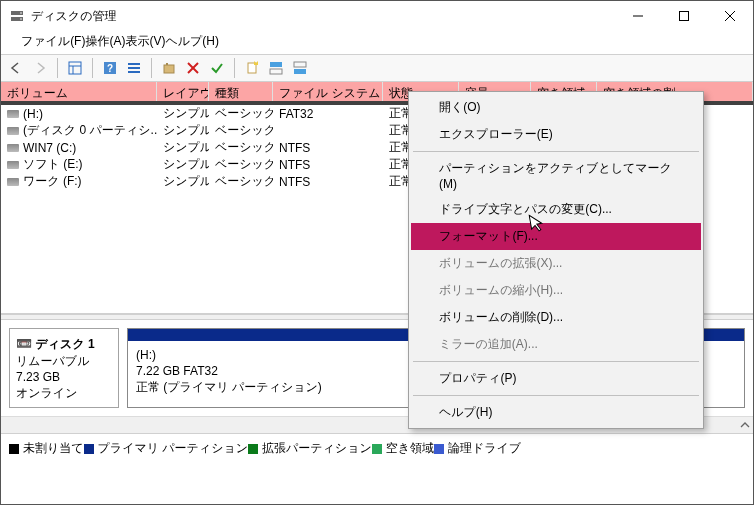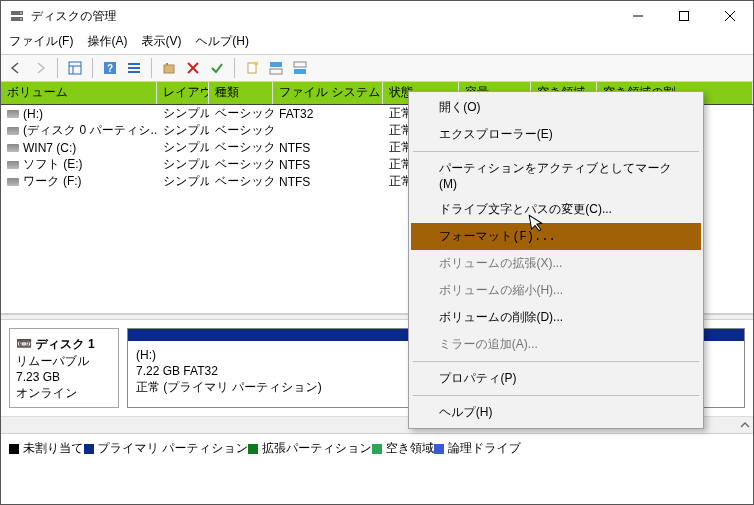--- a/index.html
+++ b/index.html
@@ -37,22 +37,22 @@
   .titlebar .spacer { flex: 1; }
   .win-controls { display: flex; }
   .win-btn {
     width: 46px; height: 30px;
     display: flex; align-items: center; justify-content: center;
     font-size: 14px;
     color: #000;
   }
   .menubar {
     display: flex;
-    gap: 14px;
     padding: 2px 8px 4px;
+    margin-left: 12px;
   }
   .menubar span { cursor: default; }
   .toolbar {
     height: 28px;
     border-top: 1px solid #d0d0d0;
     border-bottom: 1px solid #d0d0d0;
     display: flex;
     align-items: center;
     gap: 2px;
     padding: 0 4px;
@@ -66,23 +66,22 @@
   .tb-sep { width: 1px; height: 20px; background: #c0c0c0; margin: 0 4px; }
   .list-area {
     height: 232px;
     position: relative;
     overflow: hidden;
     border-bottom: 1px solid #d0d0d0;
   }
   .list-header {
     display: flex;
     height: 23px;
-    background: #84cc16;
-    border-bottom: 1px solid #404040;
-    align-items: flex-end;
+    background: #fca5a5;
+    border-bottom: 4px solid #404040;
   }
   .col {
     border-right: 1px solid #e0e0e0;
     padding: 3px 6px;
     font-size: 12px;
     white-space: nowrap;
     overflow: hidden;
   }
   .c0{width:156px}.c1{width:52px}.c2{width:64px}.c3{width:110px}.c4{width:76px}.c5{width:72px}.c6{width:66px}.c7{flex:1}
   .list-body { }
@@ -149,21 +148,21 @@
     background: #f2f2f2;
     border: 1px solid #a0a0a0;
     box-shadow: 3px 3px 6px rgba(0,0,0,0.25);
     padding: 2px;
   }
   .ctx-item {
     padding: 5px 20px 5px 28px;
     font-size: 12px;
     cursor: default;
   }
-  .ctx-item.hl { background: #a16207; font-family: Liberation Mono, monospace; }
+  .ctx-item.hl { background: #be185d; }
   .ctx-item.dis { color: #737373; }
   .ctx-sep { height:1px; background:#c0c0c0; margin:3px 2px; }
   .cursor {
     position: absolute;
     top: 212px; left: 529px;
     font-size: 16px;
     pointer-events: none;
     transform: rotate(-10deg);
   }
   .bottom-scroll {

